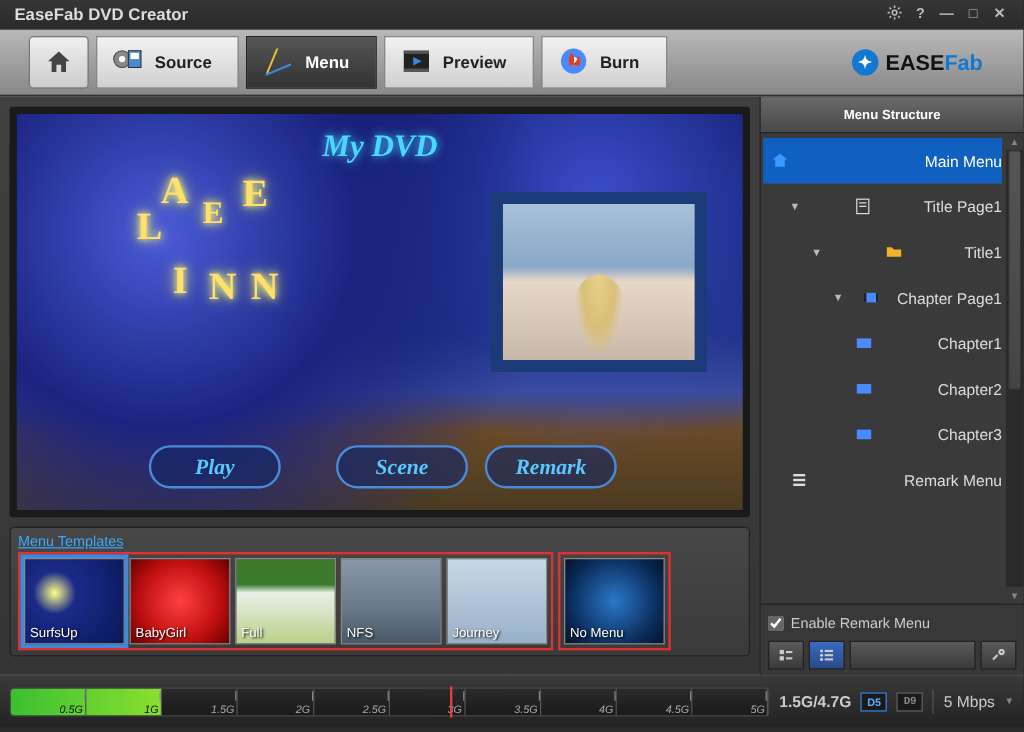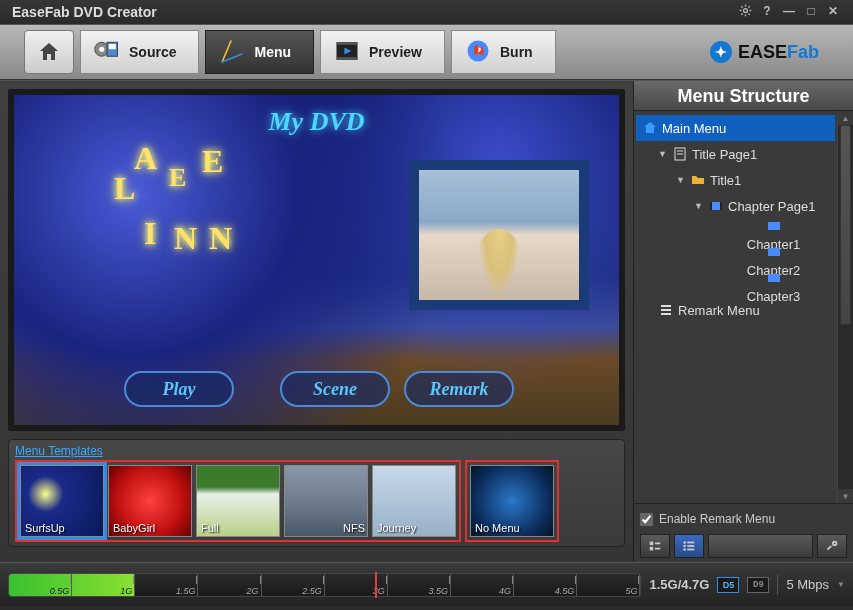--- a/index.html
+++ b/index.html
@@ -49,36 +49,36 @@
 .templates-wrap { margin-top:8px; height:108px; background:linear-gradient(#474747,#3a3a3a); border:1px solid #222; border-radius:4px; padding:4px 6px; }
 .templates-label { color:#3aa8ff; font-size:12px; text-decoration:underline; margin-bottom:2px; }
 .templates { display:flex; gap:4px; }
 .template-group { border:2px solid #e03030; padding:3px; display:flex; gap:4px; }
 .tmpl { width:84px; height:72px; position:relative; border:1px solid #888; cursor:pointer; }
 .tmpl.sel { outline:3px solid #3a8ae0; }
 .tmpl .tl { position:absolute; bottom:2px; left:4px; right:2px; color:#fff; font-size:11px; text-shadow:1px 1px 2px #000; white-space:nowrap; overflow:hidden; }
 .tmpl.t1 { background:radial-gradient(circle at 30% 40%,#ff8 0%,#1a2a88 25%,#0a1858 100%); }
 .tmpl.t2 { background:radial-gradient(circle at 50% 50%,#ff4040 0%,#c01010 60%,#600 100%); }
 .tmpl.t3 { background:linear-gradient(#3a7a2a 30%,#e8f0e8 40%,#b8d088 100%); }
-.tmpl.t4 { background:linear-gradient(#8898a8,#687888 60%,#485868);text-align:right; }
+.tmpl.t4 { background:linear-gradient(#8898a8,#687888 60%,#485868); }
 .tmpl.t5 { background:linear-gradient(#c8d8e8,#98b0c8); }
 .tmpl.t6 { background:radial-gradient(circle at 50% 50%,#2a78c8 0%,#0a2a58 70%,#051428); }
 
 
 .right-col { flex:1; background:#3a3a3a; border-left:1px solid #222; display:flex; flex-direction:column; }
-.panel-header { height:30px; background:linear-gradient(#6a6a6a,#484848); border-bottom:1px solid #222; text-align:center; color:#fff; font-weight:bold; font-size:18px; line-height:30px; }
+.panel-header { height:30px; background:linear-gradient(#6a6a6a,#484848); border-bottom:1px solid #222; text-align:center; color:#fff; font-weight:bold; font-size:11px; line-height:30px; }
 .tree { flex:1; padding:4px 2px; font-size:13px; color:#ddd; }
-.tree-row { display:flex; align-items:center; height:26px; gap:4px; padding-left:6px; cursor:pointer;}
+.tree-row { display:flex; align-items:center; height:38px; gap:4px; padding-left:6px; cursor:pointer;justify-content:space-between;}
 .tree-row.sel { background:#1060c0; color:#fff; }
 .tree-row .tri { width:10px; font-size:9px; color:#bbb; }
 .tree-row .ico { width:16px; height:14px; display:flex; align-items:center; justify-content:center; }
 .tree-row.d1 { padding-left:22px; }
 .tree-row.d2 { padding-left:40px; }
 .tree-row.d3 { padding-left:58px; }
-.tree-row.d4 { padding-left:76px;flex-direction:column; }
+.tree-row.d4 { padding-left:76px; }
 .house-ico { fill:#3a9aff; }
 .page-ico { fill:#ddd; }
 .folder-ico { fill:#f0b030; }
 .clip-ico { fill:#4a8aff; }
 
 .right-bottom { border-top:1px solid #222; padding:4px 6px; background:#383838;}
 .chk-row { display:flex; align-items:center; gap:6px; color:#ccc; font-size:12px; height:22px; }
 .chk-row input { accent-color:#666; }
 .btn-row { display:flex; gap:4px; margin-top:4px; }
 .bbtn { height:24px; flex:0 0 auto; background:linear-gradient(#5a5a5a,#3a3a3a); border:1px solid #222; display:flex; align-items:center; justify-content:center; padding:0 6px; }

